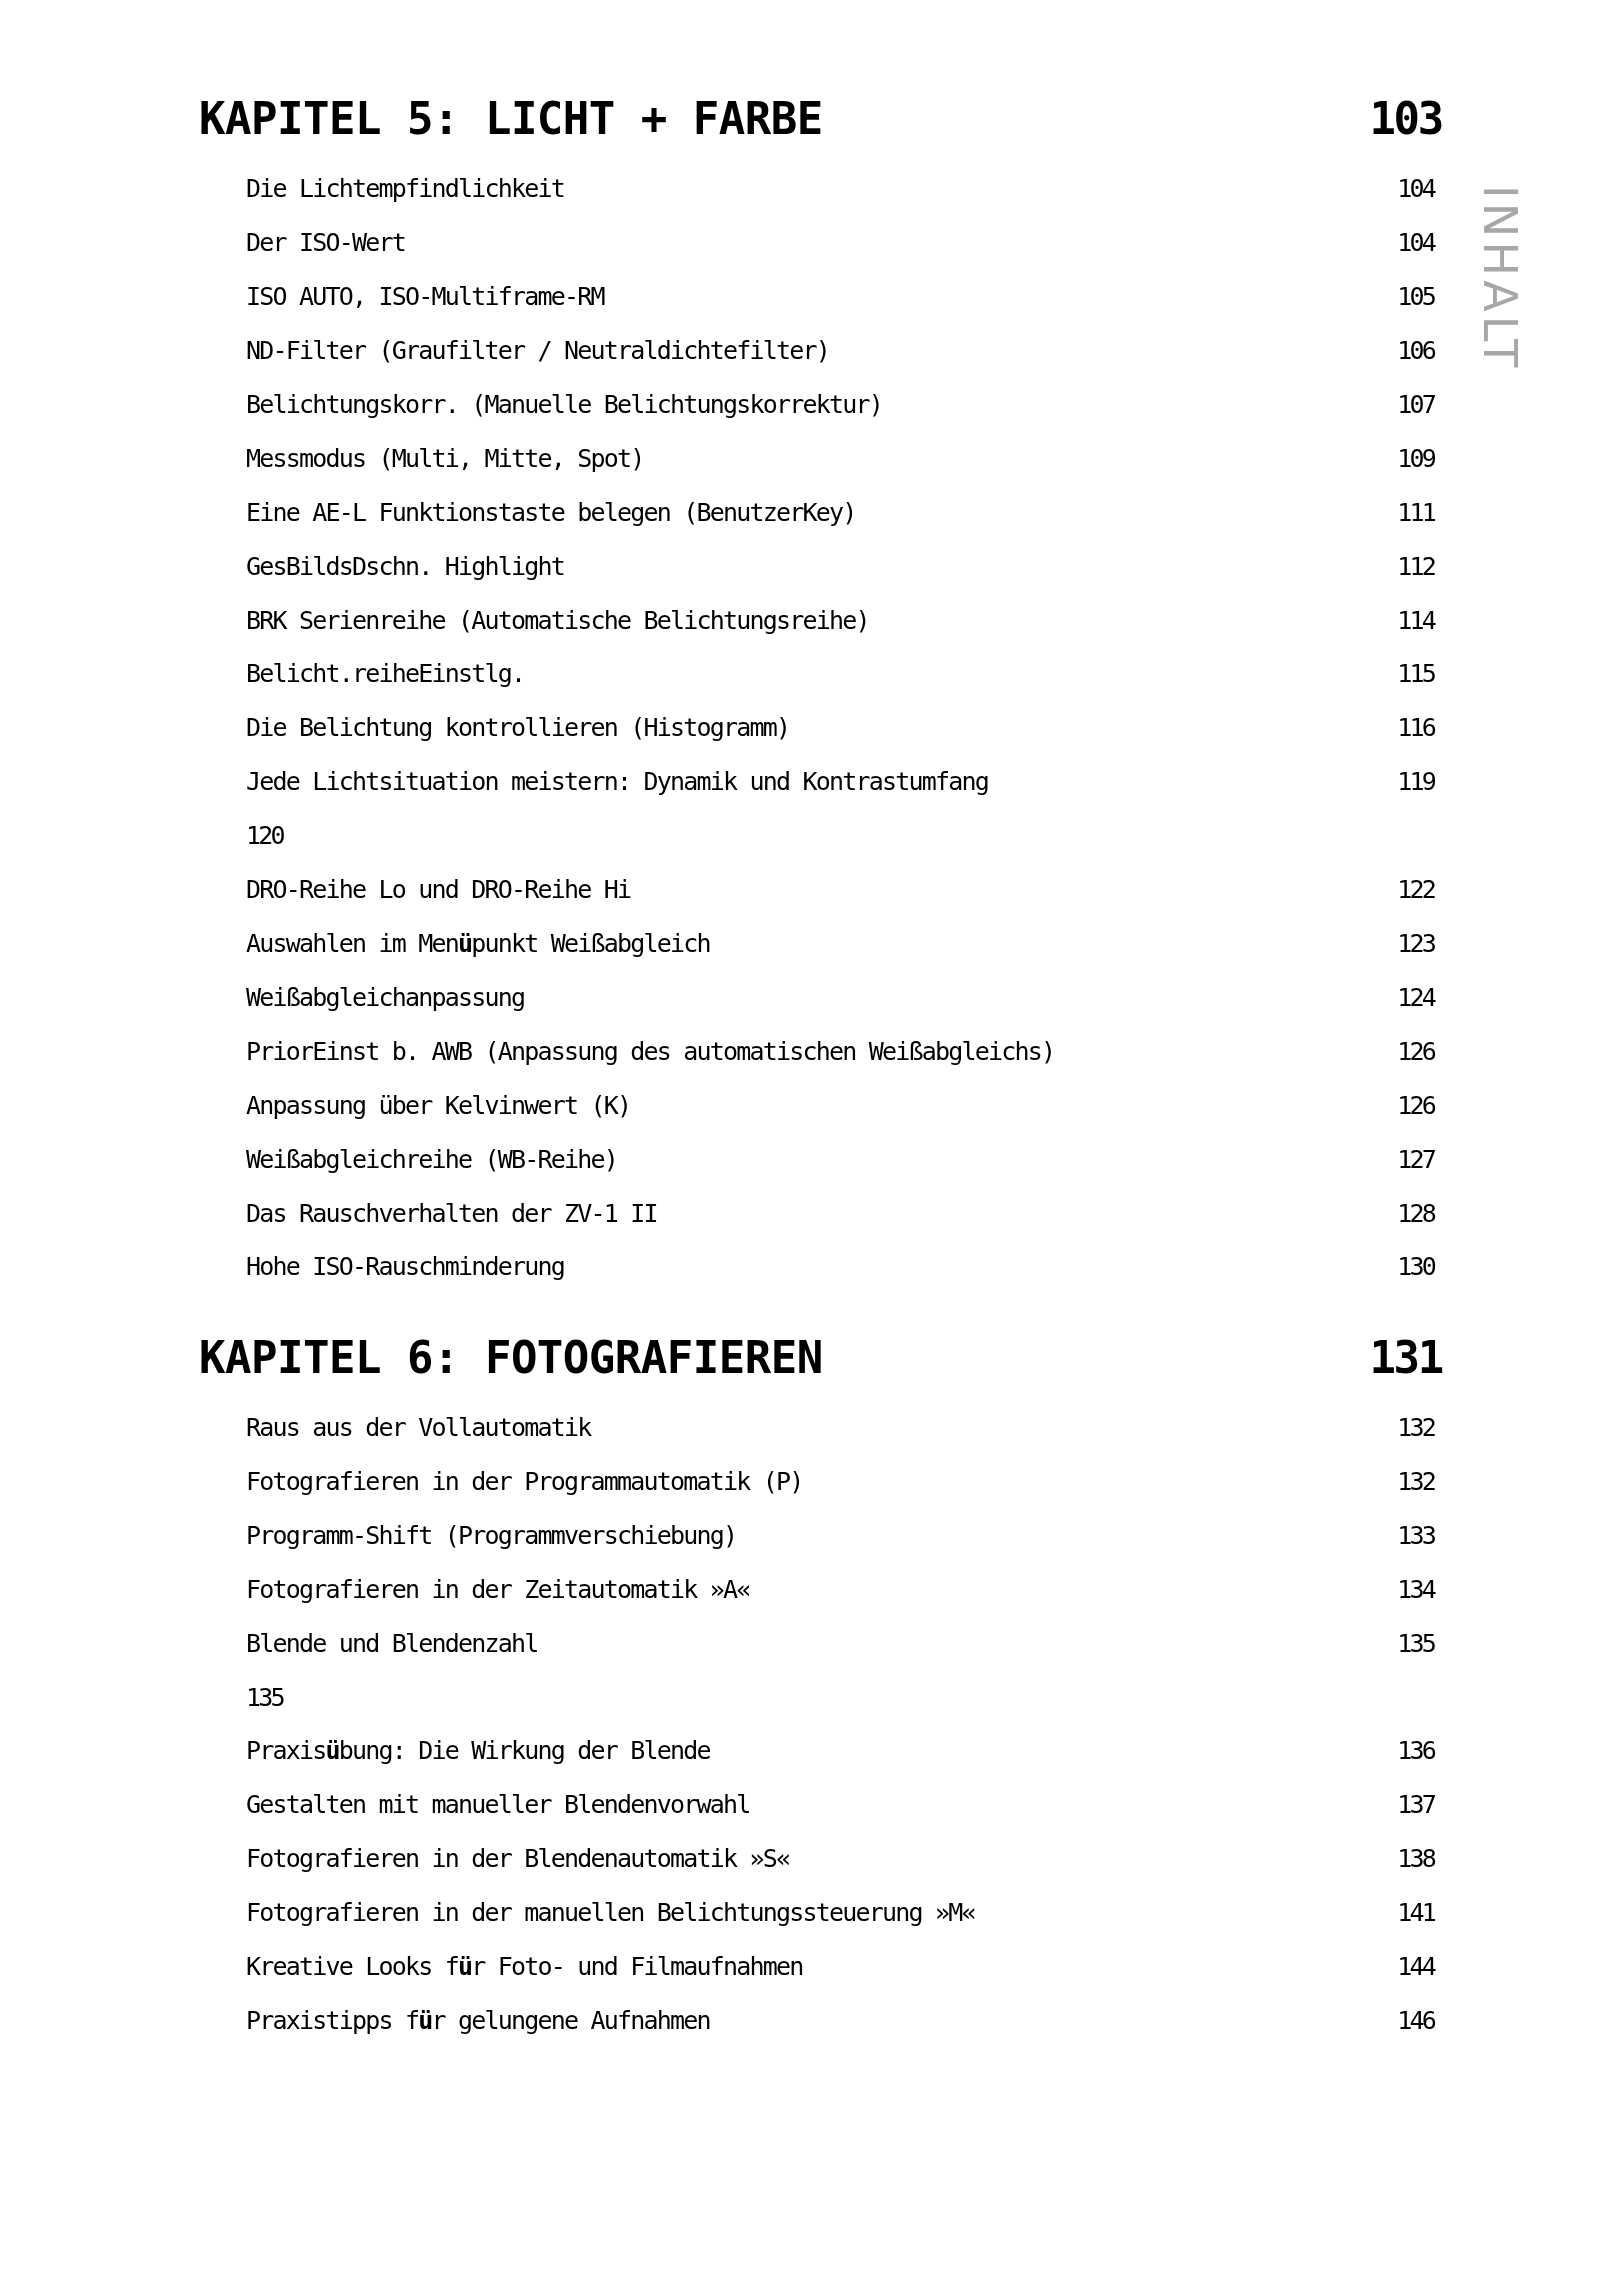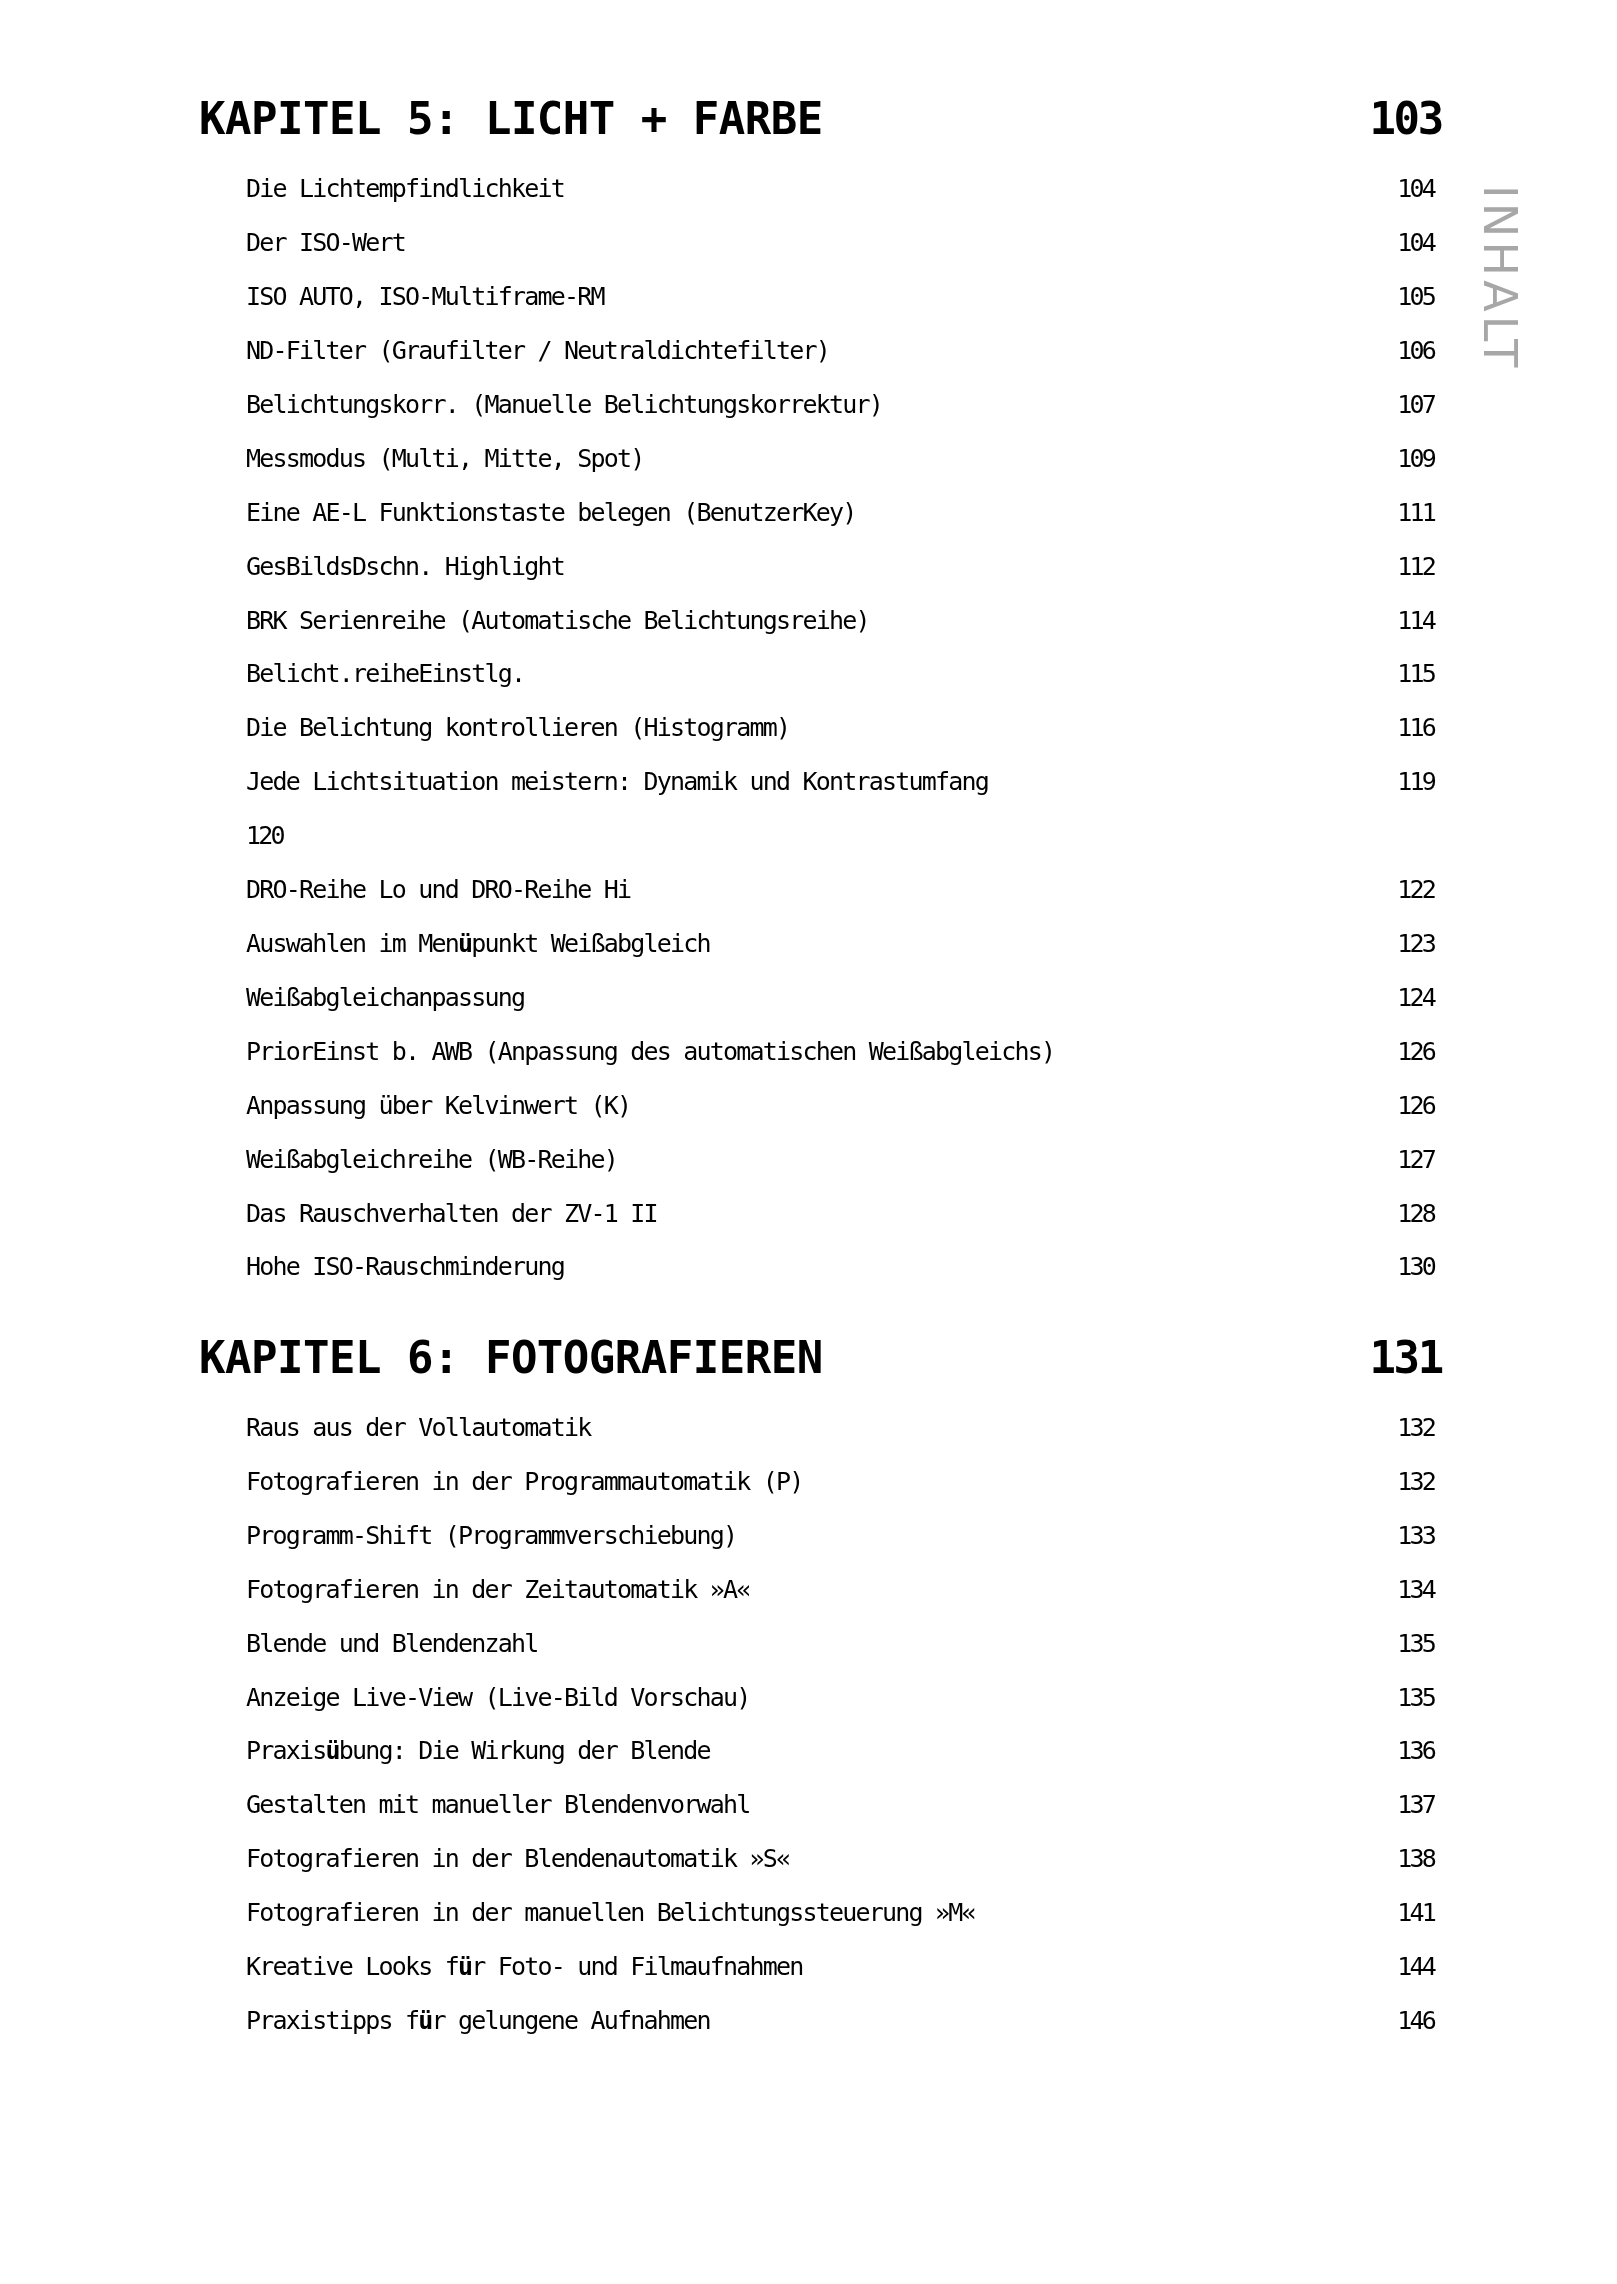--- a/index.html
+++ b/index.html
@@ -168,21 +168,20 @@
       </div>
       <div class="irow" style="top: 1577px;">
         <span class="ititle">Fotografieren in der Zeitautomatik »A«</span>
         <span class="ipage">134</span>
       </div>
       <div class="irow" style="top: 1631px;">
         <span class="ititle">Blende und Blendenzahl</span>
         <span class="ipage">135</span>
       </div>
       <div class="irow" style="top: 1685px;">
-        <span class="ititle">Anzeige Live-View (Live-Bild Vorschau)</span>
         <span class="ipage">135</span>
       </div>
       <div class="irow" style="top: 1738px;">
         <span class="ititle">Praxis<span class="usub">ü</span>bung: Die Wirkung der Blende</span>
         <span class="ipage">136</span>
       </div>
       <div class="irow" style="top: 1792px;">
         <span class="ititle">Gestalten mit manueller Blendenvorwahl</span>
         <span class="ipage">137</span>
       </div>

